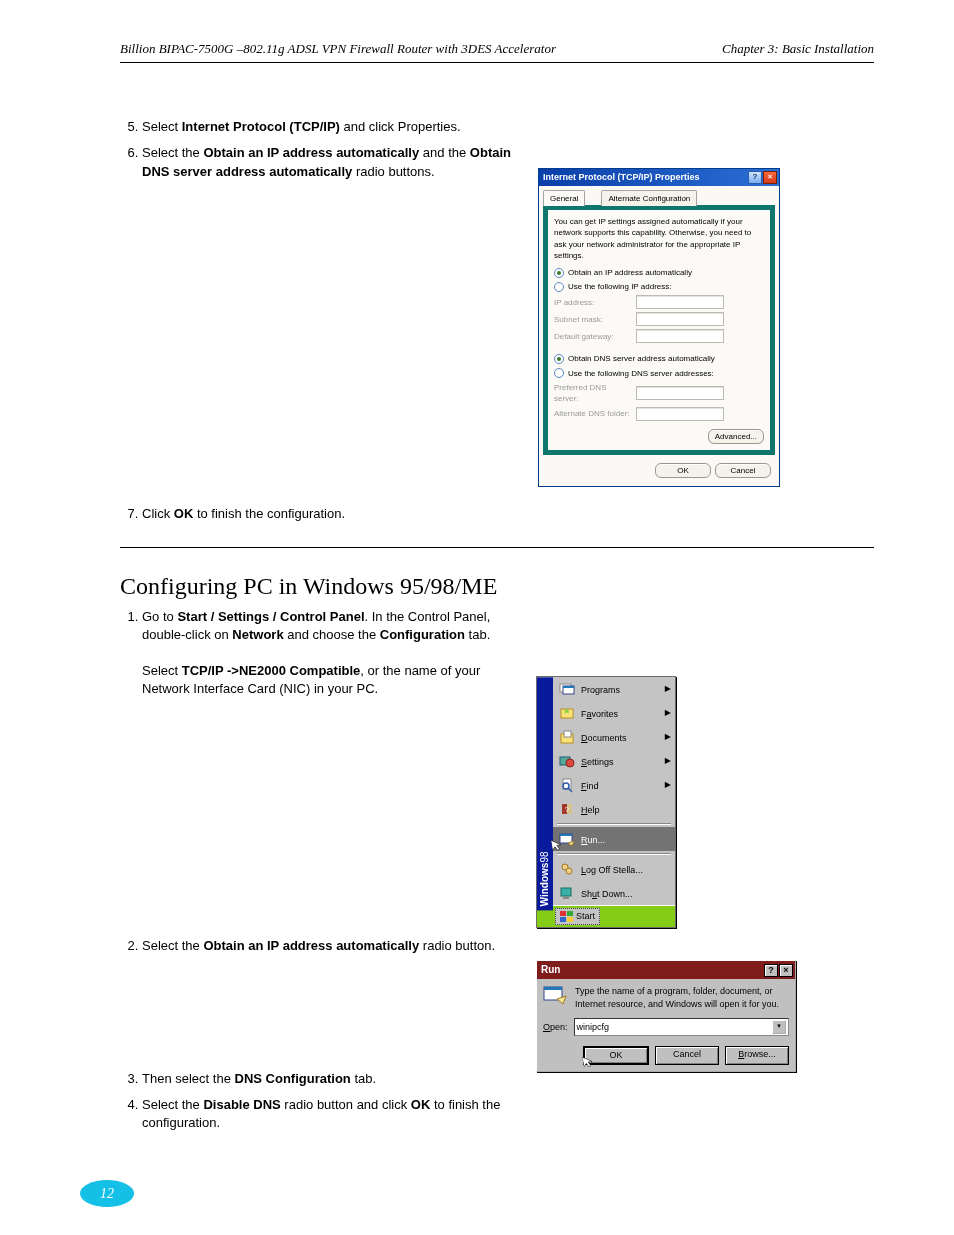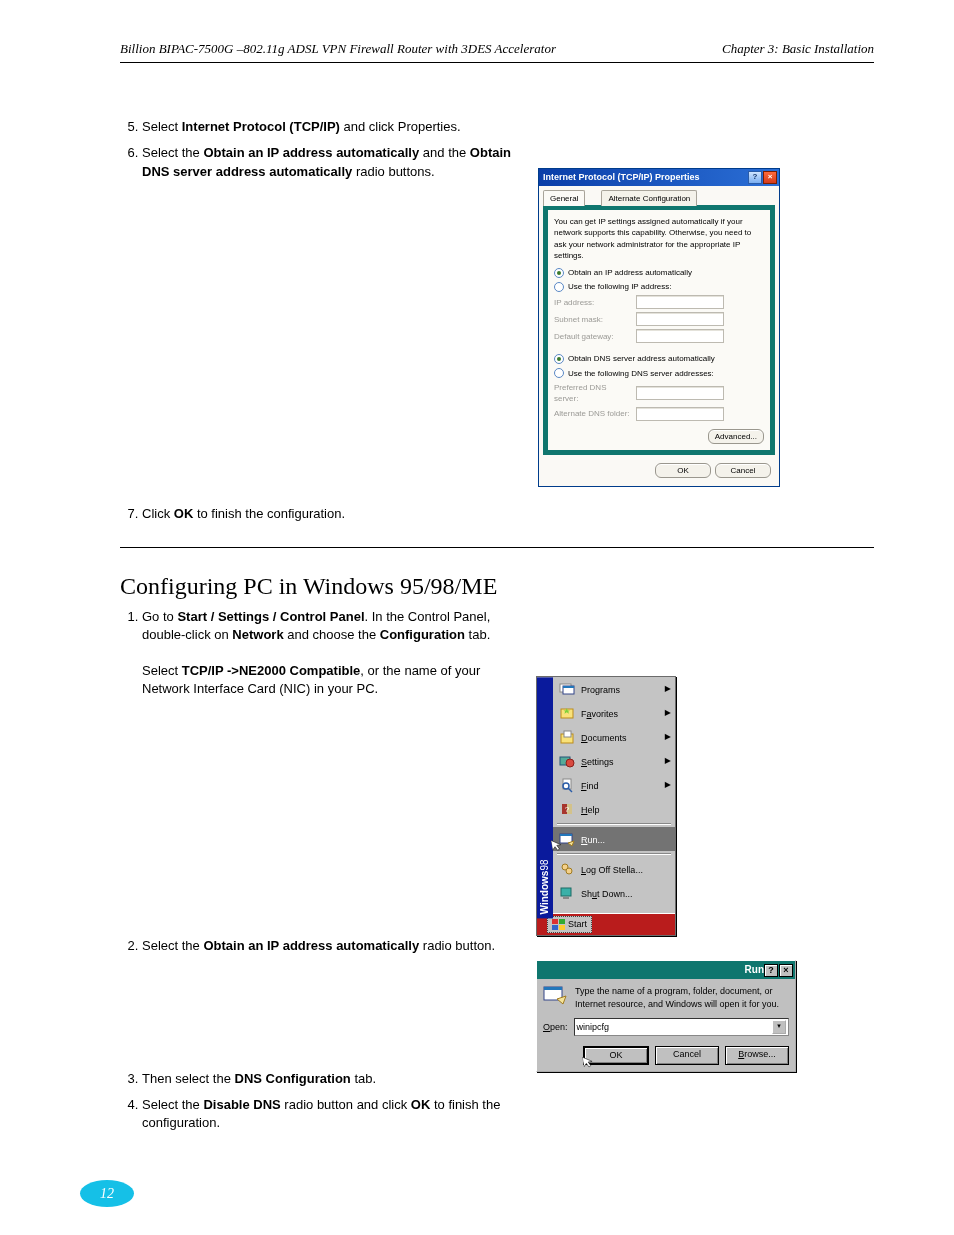--- a/index.html
+++ b/index.html
@@ -159,44 +159,43 @@
     padding:4px 22px 4px 6px;
     position:relative;
     color:#000;
   }
   .sm-row.sel { background:#737373; color:#fff; }
   .sm-row .ico { width:16px; height:16px; display:inline-flex; align-items:center; justify-content:center; }
   .sm-row .arrow { position:absolute; right:4px; top:50%; transform:translateY(-50%); font-size:8px; }
   .sm-sep { margin:2px 4px; border-top:1px solid #888; border-bottom:1px solid #fff; }
   .sm-taskbar {
     border-top:1px solid #fff;
-    background:#b91c1c;
-    padding:2px 10px;
-    margin-top:8px;
+    background:#84cc16;
+    padding:2px 18px;
   }
   .startbtn {
     display:inline-flex; align-items:center; gap:3px;
     border:1px dotted #444;
     padding:1px 4px;
     background:#c4c4c4;
     font-size:9px;
   }
   svg { display:block; }
 
   
   .rundlg {
     border:1px outset #fff;
     background:#c0c0c0;
     font-family: Tahoma, Arial, sans-serif;
     font-size:9px;
     box-shadow:1px 1px 0 #000;
   }
   .rundlg .tbar {
-    background:#0f766e; color:#fff;
-    display:flex; justify-content:flex-end; align-items:center;
+    background:#7f1d1d; color:#fff;
+    display:flex; justify-content:space-between; align-items:center;
     padding:2px 2px 2px 4px; font-weight:bold; font-size:10px;
   }
   .rundlg .tbar .ctrls { display:flex; gap:1px; }
   .rundlg .tbar .sq {
     width:12px; height:11px;
     border:1px solid #000;
     background:#c0c0c0;
     color:#000; font-size:9px; line-height:10px;
     text-align:center; font-weight:bold;
     box-shadow: inset 1px 1px 0 #fff;

